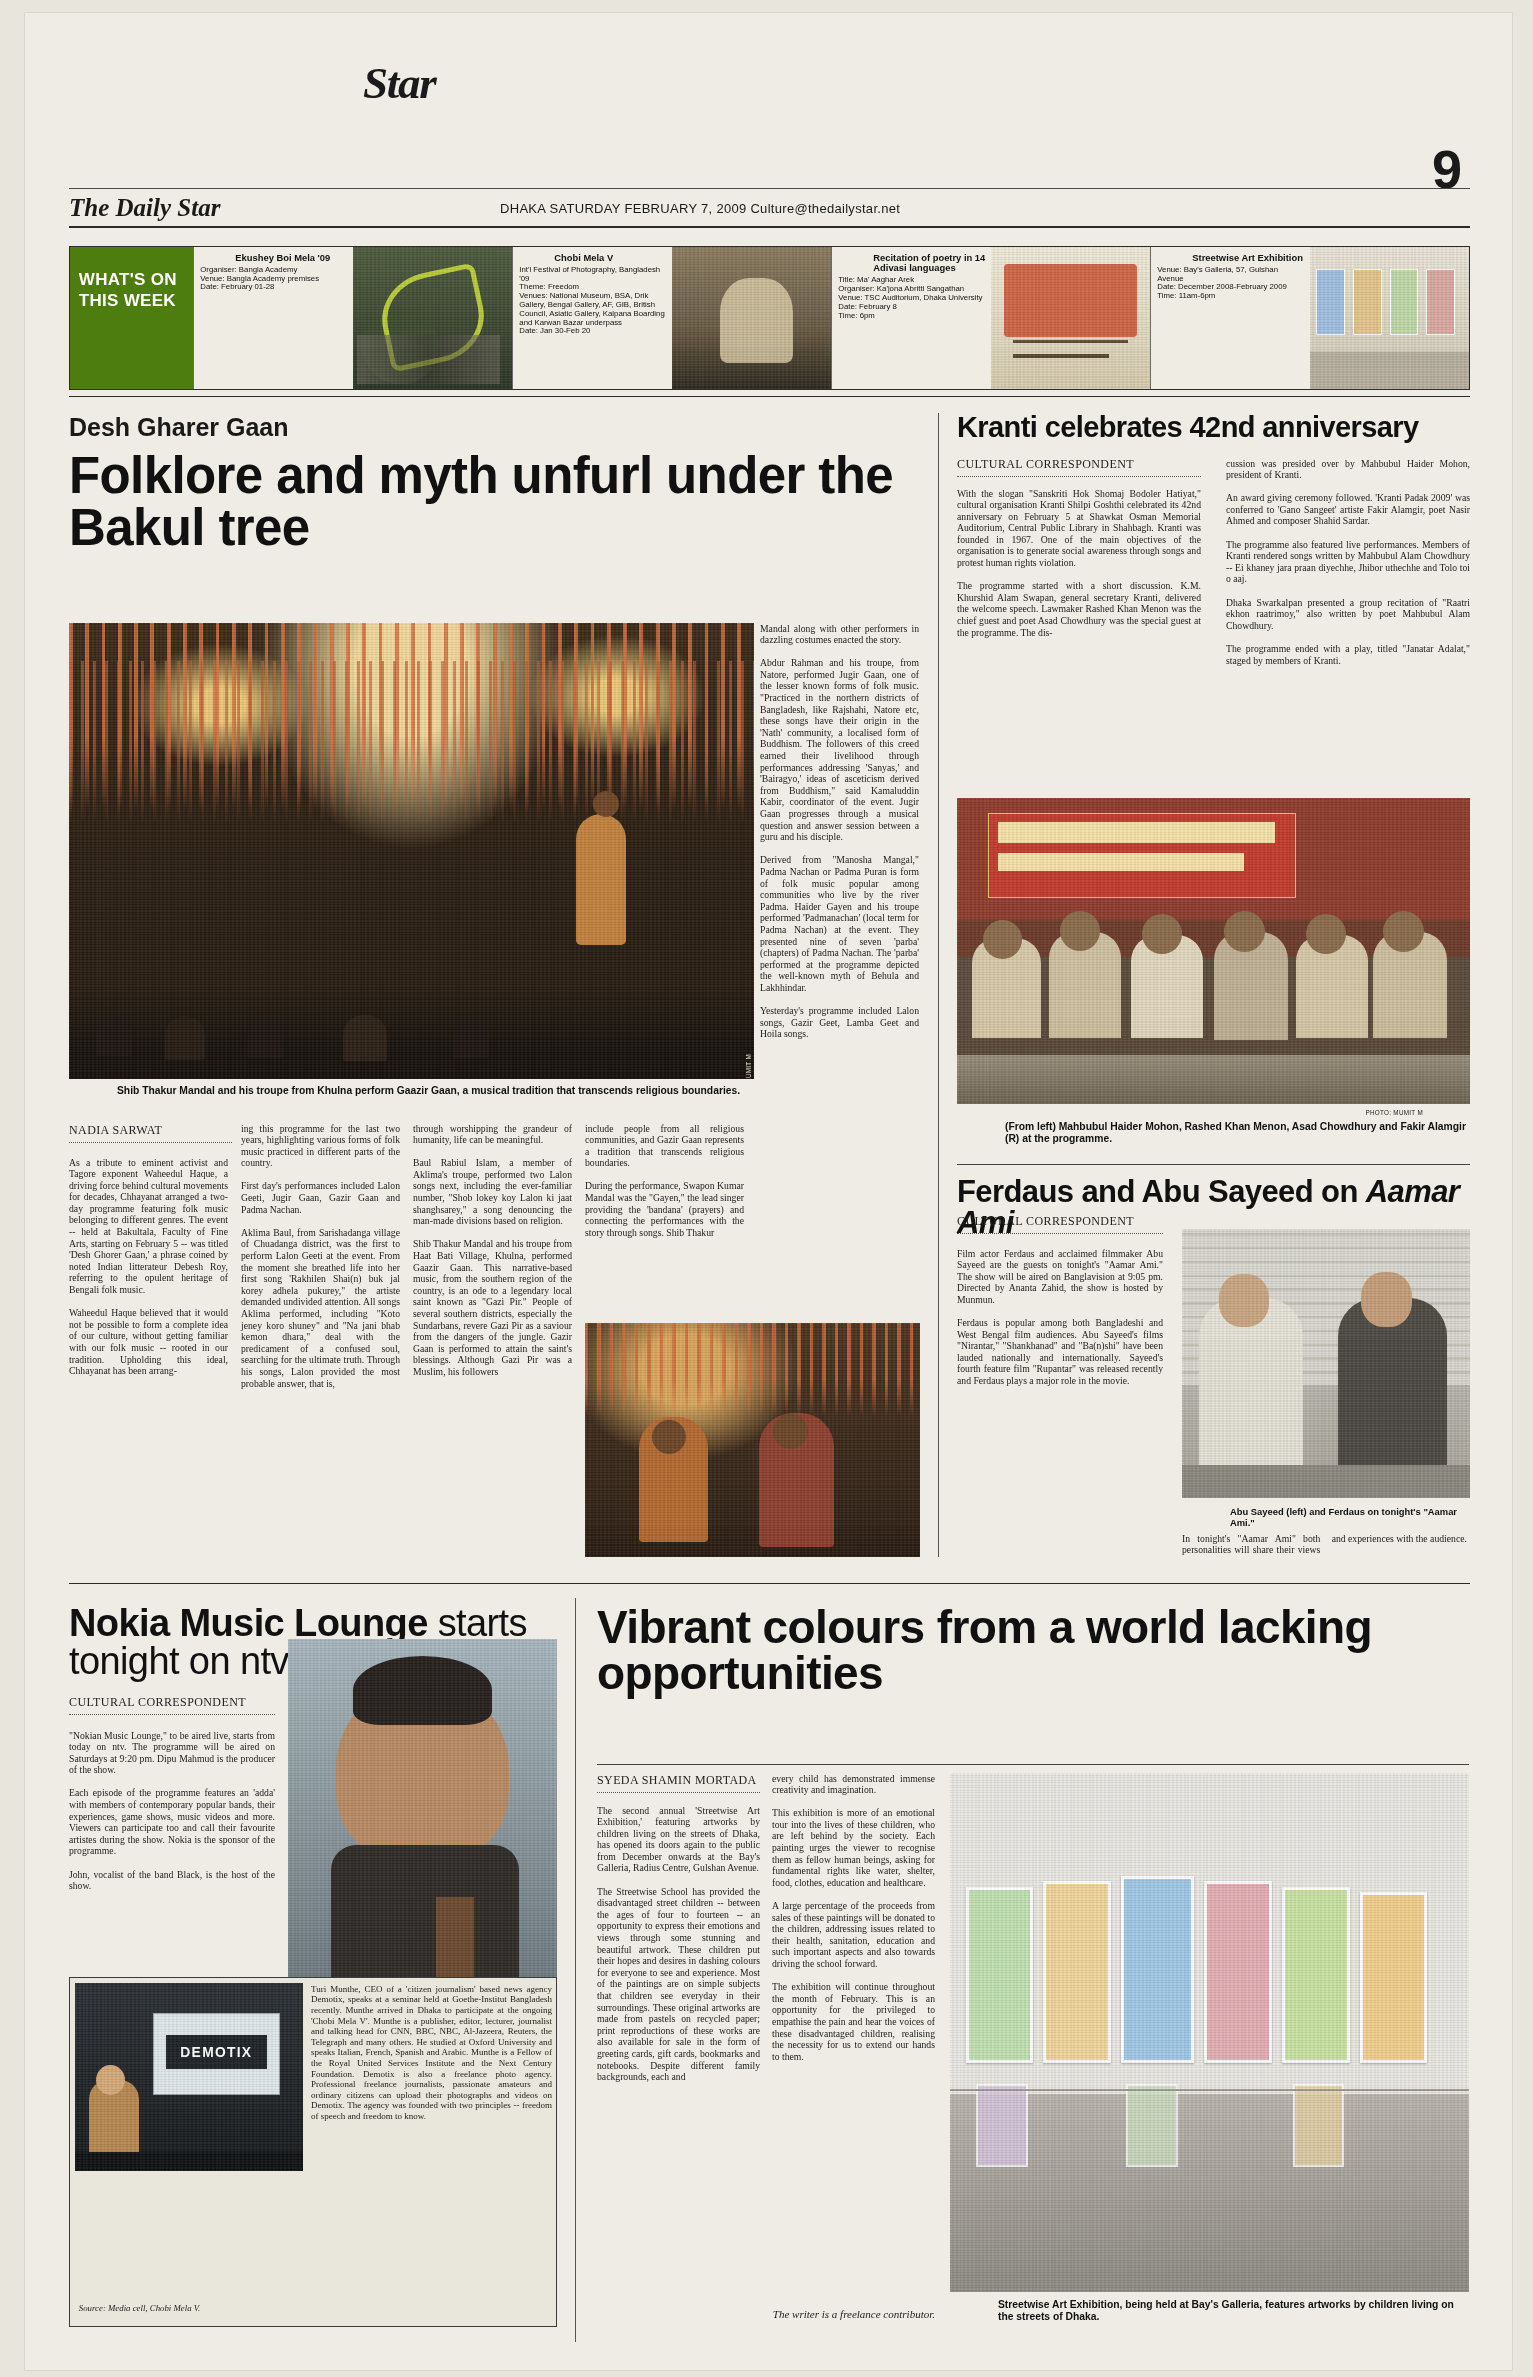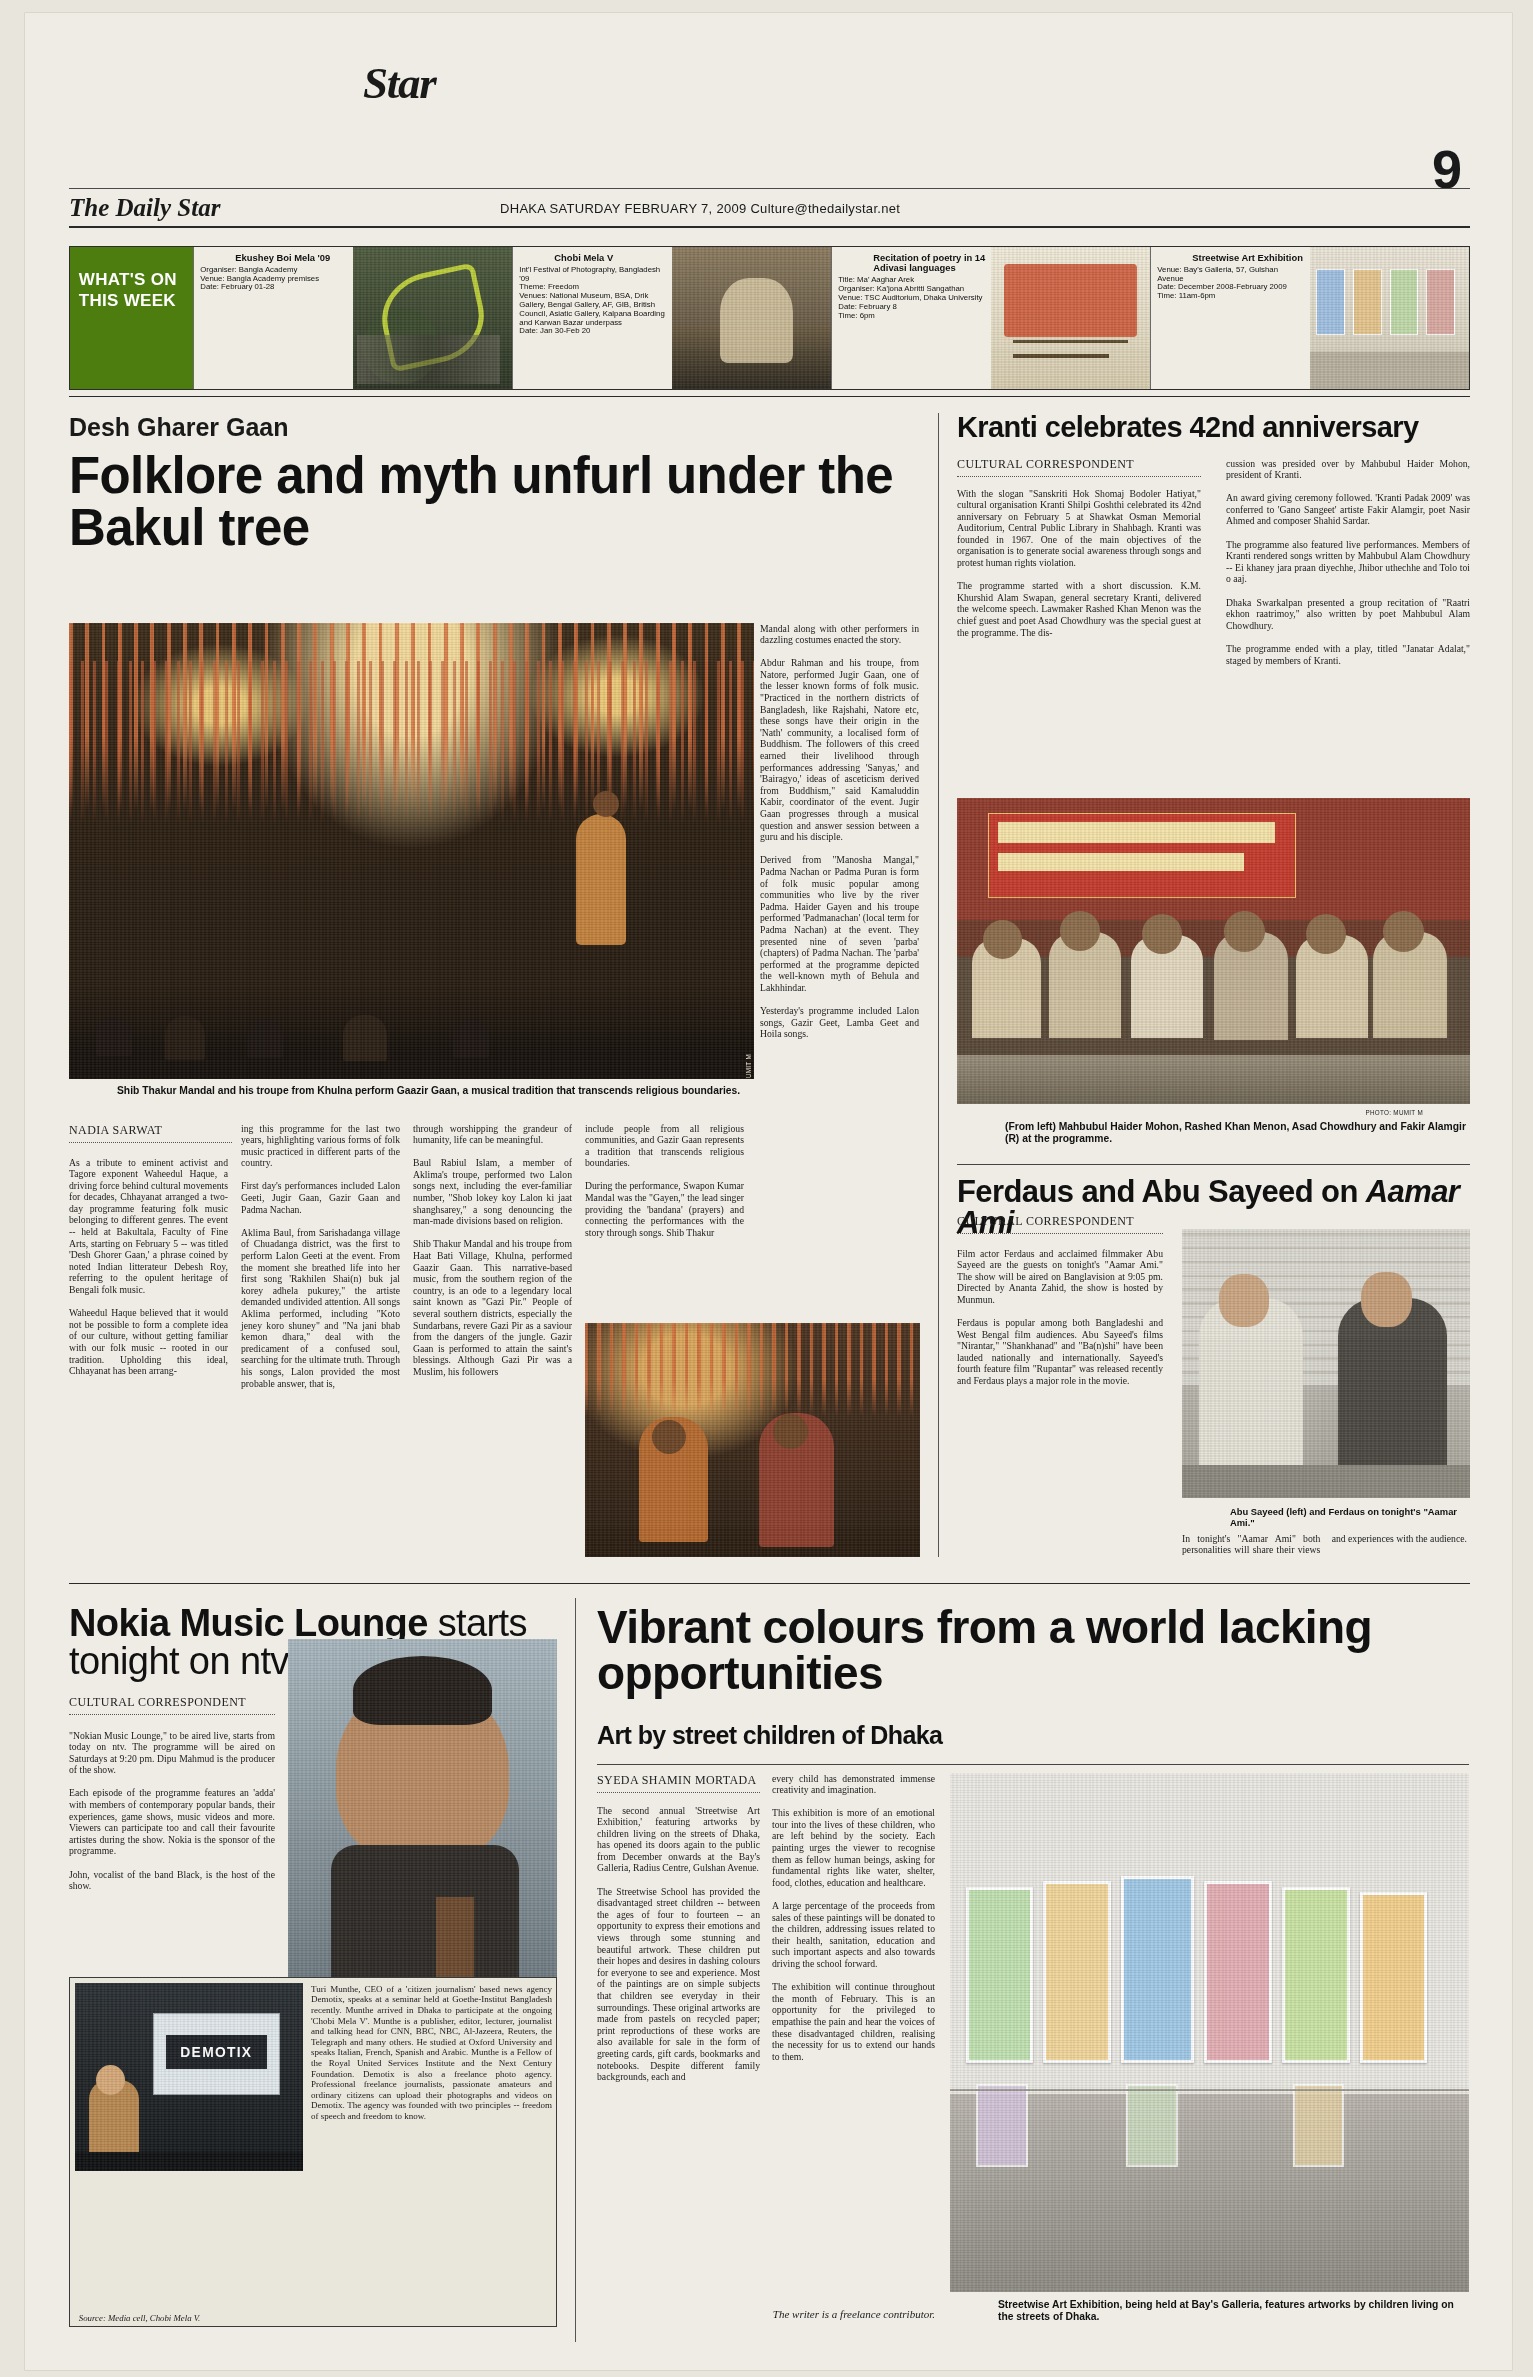--- a/index.html
+++ b/index.html
@@ -362,27 +362,26 @@
   <div style="position:absolute;left:44px;top:1964px;width:488px;height:350px;border:1.3px solid #3a3a3a;background:#e9e6dc;">
     <div class="ph grain" style="position:absolute;left:5px;top:5px;width:228px;height:188px;background:linear-gradient(#2a2f33,#15181a);">
       <div style="position:absolute;left:34%;top:16%;width:56%;height:44%;background:#dfe6ea;border:1.3px solid #9aa3a8;"></div>
       <div style="position:absolute;left:40%;top:28%;width:44%;height:18%;background:#1d2125;color:#fff;font-family:'Liberation Sans',sans-serif;font-weight:bold;font-size:13.8px;display:flex;align-items:center;justify-content:center;letter-spacing:1.3px;">DEMOTIX</div>
       <div style="position:absolute;left:6%;top:52%;width:22%;height:46%;background:#b6874f;border-radius:19px 19px 0 0"></div>
       <div style="position:absolute;left:9%;top:44%;width:29px;height:30px;background:#d4a878;border-radius:50%"></div>
       <div style="position:absolute;left:0;bottom:0;width:100%;height:10%;background:#0e1012"></div>
     </div>
     <div class="bodytext" style="position:absolute;left:241px;top:6.3px;width:241px;height:186px;font-size:9px;line-height:10.6px;">Turi Munthe, CEO of a 'citizen journalism' based news agency Demotix, speaks at a seminar held at Goethe-Institut Bangladesh recently. Munthe arrived in Dhaka to participate at the ongoing 'Chobi Mela V'. Munthe is a publisher, editor, lecturer, journalist and talking head for CNN, BBC, NBC, Al-Jazeera, Reuters, the Telegraph and many others. He studied at Oxford University and speaks Italian, French, Spanish and Arabic. Munthe is a Fellow of the Royal United Services Institute and the Next Century Foundation. Demotix is also a freelance photo agency. Professional freelance journalists, passionate amateurs and ordinary citizens can upload their photographs and videos on Demotix. The agency was founded with two principles -- freedom of speech and freedom to know.</div>
     <div class="bodytext" style="position:absolute;left:5px;top:198px;width:476px;height:119px;font-size:9px;line-height:10.6px;column-count:2;column-gap:10px;"></div>
-    <div class="bodytext" style="position:absolute;left:8.8px;bottom:1px;width:313px;font-size:8.8px;font-style:italic;">Source: Media cell, Chobi Mela V.</div>
+    <div class="bodytext" style="position:absolute;left:8.8px;bottom:11px;width:313px;font-size:8.8px;font-style:italic;">Source: Media cell, Chobi Mela V.</div>
   </div>
 
   <div class="vrule" style="left:550px;top:1585px;height:744px;"></div>
 
   <div class="headline" style="position:absolute;left:572px;top:1591px;width:872px;font-size:46px;">Vibrant colours from a world lacking opportunities</div>
-  <div class="headline" style="position:absolute;left:572px;top:1710px;width:625px;font-size:25px;">Art by street children of Dhaka</div>
   <div class="hrule" style="left:572px;top:1751px;width:872px;"></div>
 
   <div style="position:absolute;left:572px;top:1760px;width:163px;">
     <div class="byline">SYEDA SHAMIN MORTADA</div>
     <div class="dots"></div>
   </div>
   <div class="bodytext" style="position:absolute;left:572px;top:1792px;width:163px;height:494px;white-space:pre-wrap;">The second annual 'Streetwise Art Exhibition,' featuring artworks by children living on the streets of Dhaka, has opened its doors again to the public from December onwards at the Bay's Galleria, Radius Centre, Gulshan Avenue.
 
 The Streetwise School has provided the disadvantaged street children -- between the ages of four to fourteen -- an opportunity to express their emotions and views through some stunning and beautiful artwork. These children put their hopes and desires in dashing colours for everyone to see and experience. Most of the paintings are on simple subjects that children see everyday in their surroundings. These original artworks are made from pastels on recycled paper; print reproductions of these works are also available for sale in the form of greeting cards, gift cards, bookmarks and notebooks. Despite different family backgrounds, each and</div>
   <div class="bodytext" style="position:absolute;left:747px;top:1760px;width:163px;height:525px;white-space:pre-wrap;">every child has demonstrated immense creativity and imagination.

